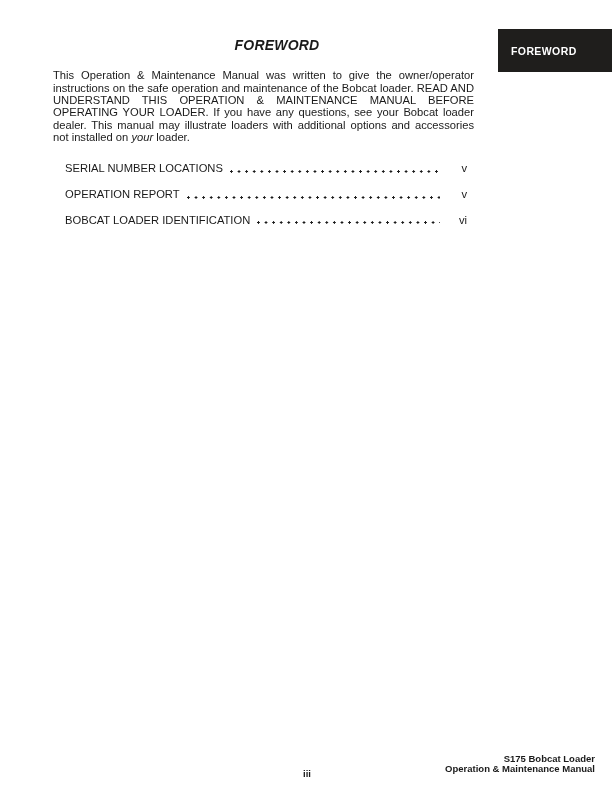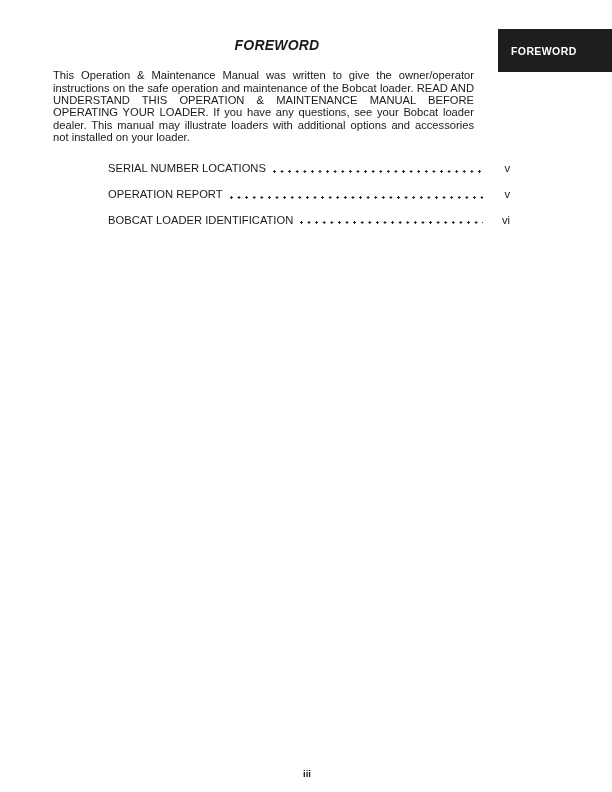--- a/index.html
+++ b/index.html
@@ -48,31 +48,30 @@
   
   .foreword-paragraph {
     position: absolute;
     top: 58px;
     left: 53px;
     width: 421px;
     font-size: 11.2px;
     line-height: 12.4px;
     text-align: justify;
   }
-  .foreword-paragraph .italic { }
+  .foreword-paragraph .italic { font-style: italic; }
 
   
   .toc {
     position: absolute;
     top: 163px;
     left: 65px;
     width: 402px;
     font-size: 11.2px;
     line-height: 11.5px;
-    margin-left: 43px;
   }
   .toc-row {
     display: flex;
     align-items: baseline;
     margin-bottom: 14.3px;
   }
   .toc-label { white-space: nowrap; }
   .toc-dots {
     flex: 1;
     height: 3px;
@@ -134,14 +133,18 @@
     </div>
     <div class="toc-row">
       <span class="toc-label">BOBCAT LOADER IDENTIFICATION</span>
       <span class="toc-dots"></span>
       <span class="toc-page">vi</span>
     </div>
   </div>
 
   <div class="footer-page-number">iii</div>
 
+  <div class="footer-doc-title">
+    <div>S175 Bobcat Loader</div>
+    <div>Operation &amp; Maintenance Manual</div>
+  </div>
 
 </div>
 
 </body></html>

